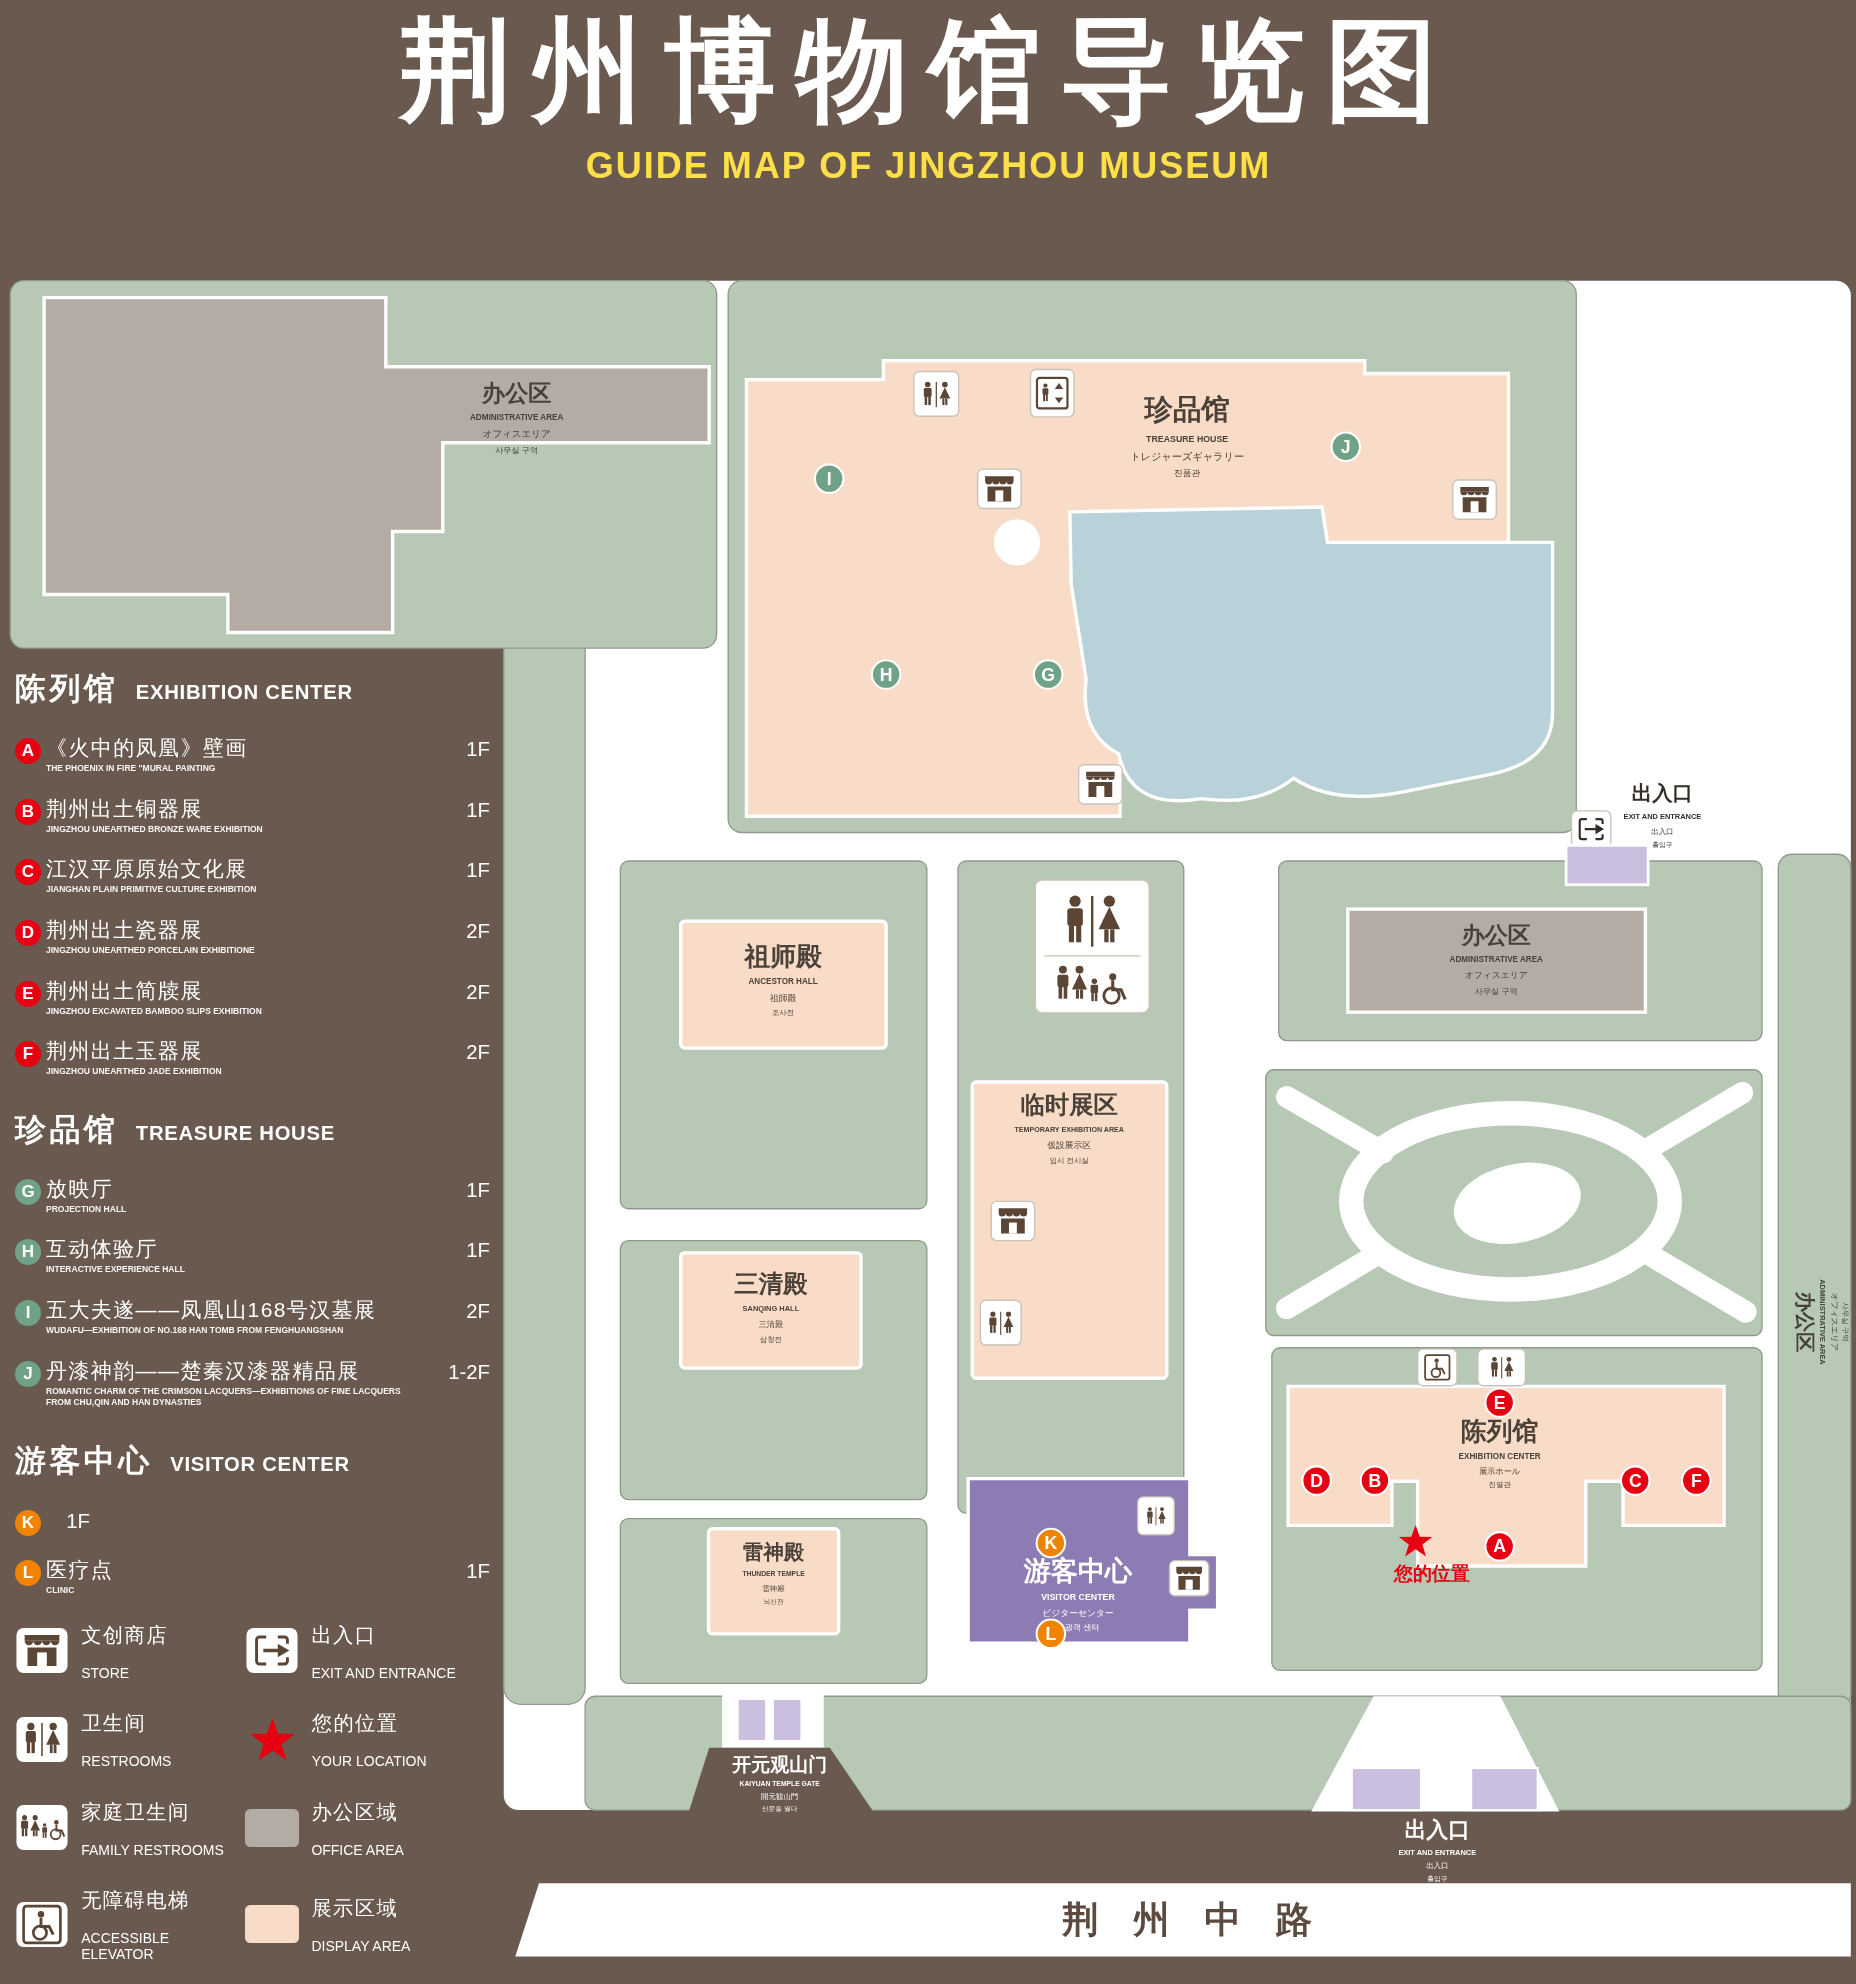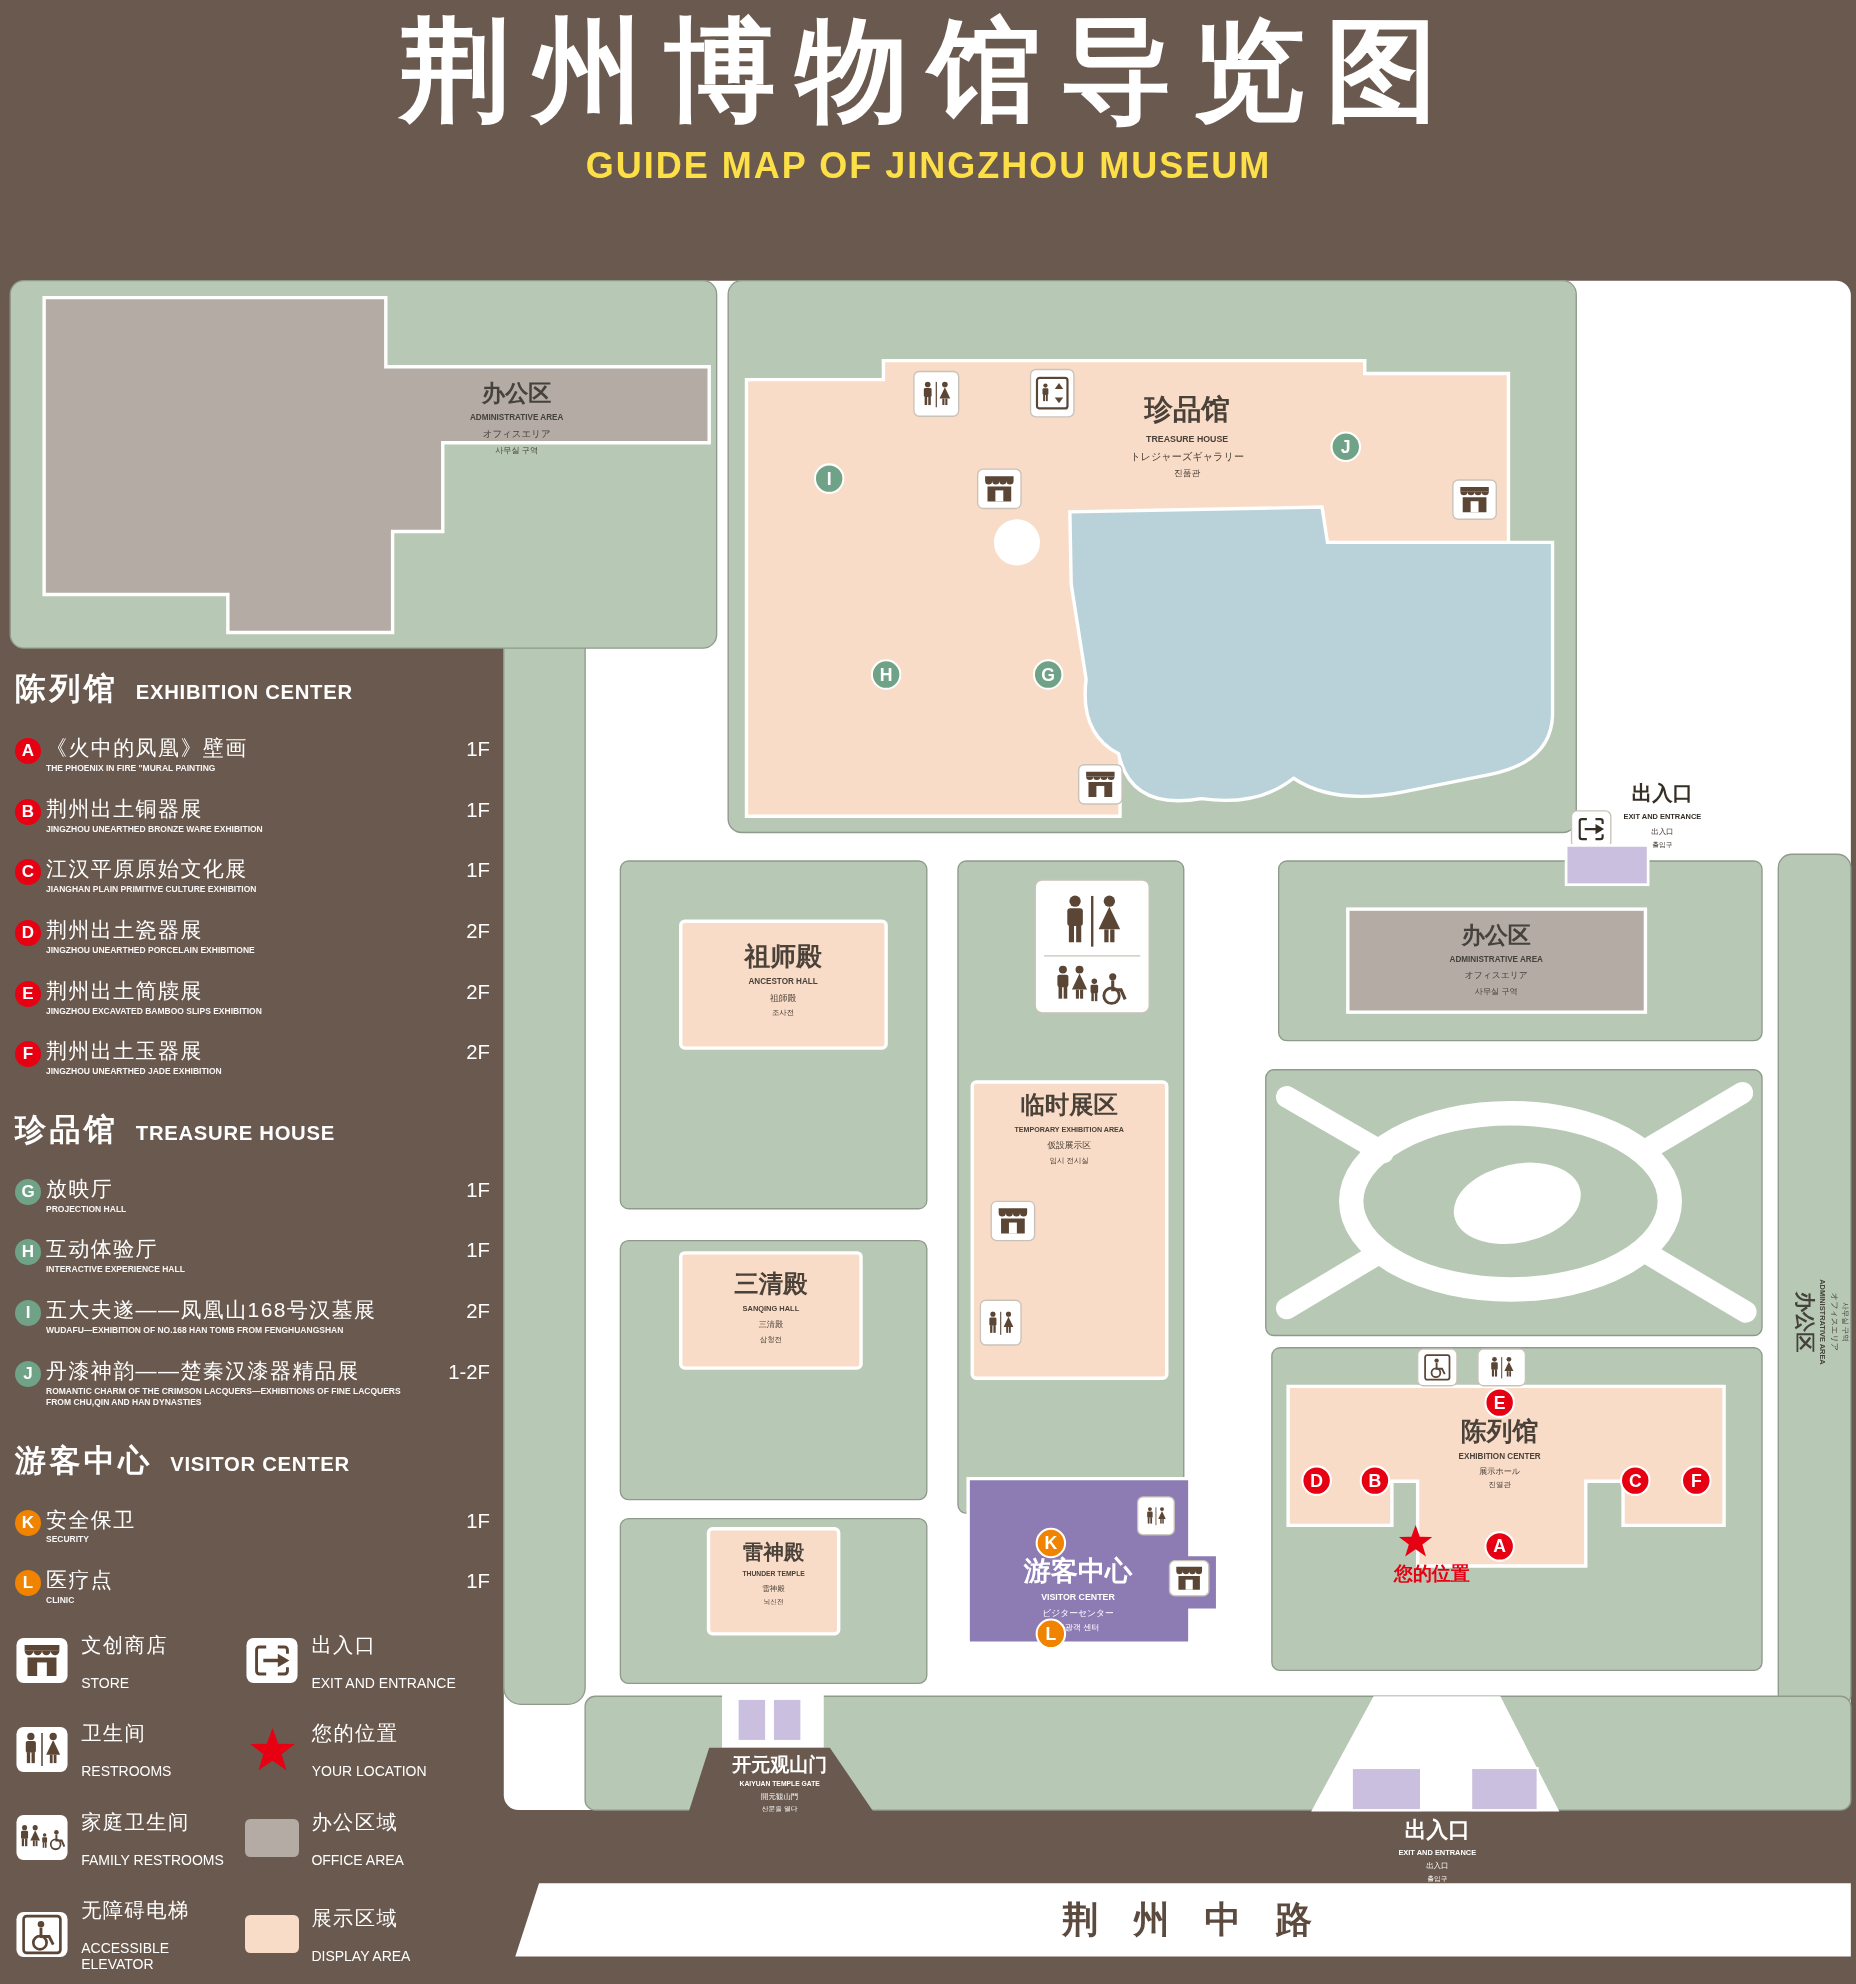--- a/index.html
+++ b/index.html
@@ -433,24 +433,20 @@
       </div>
     <div class="floor">1-2F</div>
   </div>
 
   <div class="sec-h">
     <span class="cn">游客中心</span>
     <span class="en">VISITOR CENTER</span>
   </div>
   <div class="item">
     <div class="badge b-orange">K</div>
-    <div class="itxt">
-        <div class="icn">安全保卫</div>
-    <div class="ien">SECURITY</div>
-      </div>
     <div class="floor">1F</div>
   </div>
   <div class="item">
     <div class="badge b-orange">L</div>
     <div class="itxt">
         <div class="icn">医疗点</div>
     <div class="ien">CLINIC</div>
       </div>
     <div class="floor">1F</div>
   </div>

